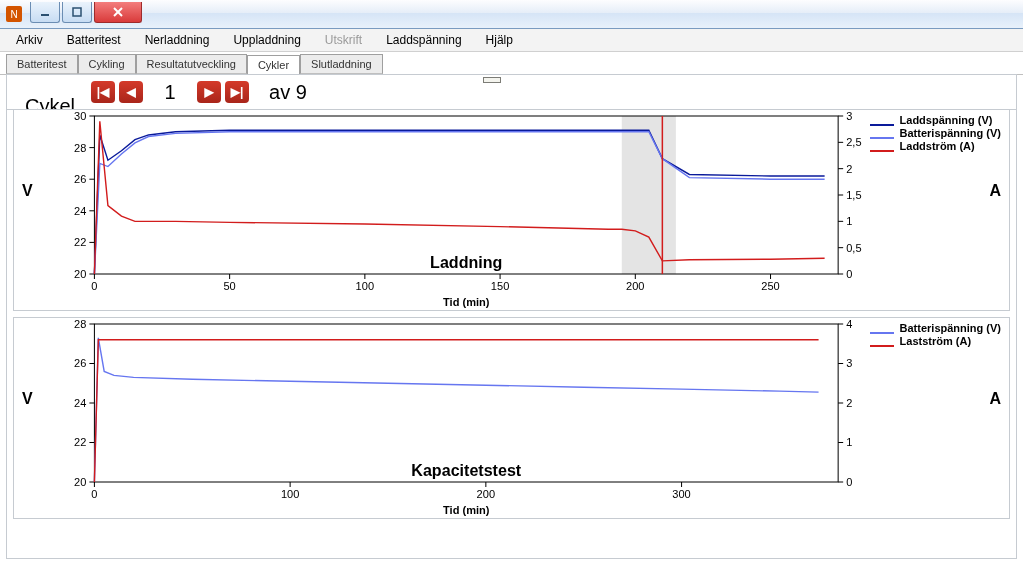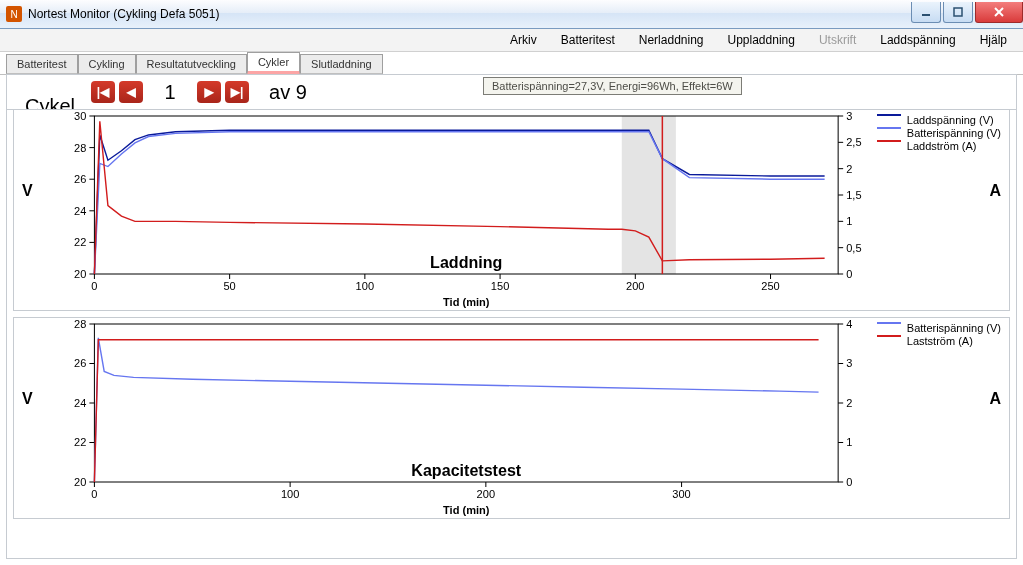--- a/index.html
+++ b/index.html
@@ -5,54 +5,53 @@
   html,body{margin:0;padding:0;background:#5a7aa0;font-family:"Segoe UI",Tahoma,Arial,sans-serif;font-size:12px;color:#000;}
   .window{position:relative;width:1023px;height:565px;margin:0 auto;background:#fff;}
   
   .titlebar{height:28px;background:linear-gradient(to bottom,#fdfdff 0%,#e6eef8 45%,#d5e4f6 46%,#e8f1fb 100%);border-bottom:1px solid #7a9bc0;display:flex;align-items:center;padding:0 0 0 6px;}
   .titlebar .icon{width:16px;height:16px;margin-right:6px;background:#d35400;border-radius:2px;display:flex;align-items:center;justify-content:center;font-size:10px;color:#fff;}
   .titlebar .title{flex:1;color:#000;}
   .winbtns{display:flex;height:20px;margin-top:-4px;}
   .winbtn{width:28px;height:20px;margin-left:2px;border:1px solid #6b8db3;border-top:none;border-radius:0 0 3px 3px;background:linear-gradient(to bottom,#eaf3fc,#c7dcf3);display:flex;align-items:center;justify-content:center;color:#2b5070;}
   .winbtn.close{width:46px;background:linear-gradient(to bottom,#f37d7d,#d93b3b);color:#fff;border-color:#9d2b2b;}
   
-  .menubar{height:22px;background:#f3f3f3;display:flex;align-items:center;padding:0 4px;border-bottom:1px solid #d0d0d0;justify-content:flex-end;}
+  .menubar{height:22px;background:#f3f3f3;display:flex;align-items:center;padding:0 4px;border-bottom:1px solid #d0d0d0;}
   .menubar .mi{padding:2px 12px;cursor:default;}
   .menubar .mi.disabled{color:#9a9a9a;}
   
   .tabstrip{height:22px;background:#fff;border-bottom:1px solid #bfbfbf;display:flex;align-items:flex-end;padding-left:6px;}
   .tab{padding:3px 10px;border:1px solid #9f9f9f;border-bottom:1px solid #bfbfbf;background:#ececec;color:#333;margin-right:0px;font-size:11px;}
-  .tab.active{background:#fff;border-bottom:4px solid #fca5a5;position:relative;top:1px;}
+  .tab.active{background:#fff;border-bottom:1px solid #fca5a5;position:relative;top:1px;}
   
   .content{position:absolute;left:6px;right:6px;top:74px;bottom:6px;border:1px solid #c6cbd1;overflow:hidden;background:#fff;}
   .pager{height:34px;border-bottom:1px solid #c6cbd1;display:flex;align-items:center;padding:0 18px;}
   .pager .lbl{font-size:20px;margin-right:14px;margin-top:29px;}
   .pagebtn{width:24px;height:22px;background:linear-gradient(to bottom,#d43a2a,#a9251a);border-radius:4px;display:flex;align-items:center;justify-content:center;color:#fff;margin:0 2px;font-size:12px;font-weight:bold;}
   .pager .num{width:42px;text-align:center;font-size:20px;margin:0 4px;}
   .pager .of{font-size:20px;margin-left:18px;}
   .chartzone{position:absolute;left:0;right:0;top:34px;bottom:0;padding:6px;}
   .panel{border:1px solid #c6cbd1;background:#fff;position:absolute;left:6px;right:6px;}
   .panel.top{top:0;height:200px;}
   .panel.bottom{top:208px;height:200px;}
   .axis-text{font-size:11px;fill:#000;}
   .axis-v{font-size:16px;font-weight:bold;}
   
   .tooltip{position:absolute;left:476px;top:2px;background:#f4f4ee;border:1px solid #7c7c76;padding:2px 8px;font-size:11px;color:#4d4d47;white-space:nowrap;}
   .legend{position:absolute;right:8px;top:4px;font-size:11px;}
-  .legend .lrow{display:flex;align-items:flex-start;margin-bottom:1px;}
+  .legend .lrow{display:flex;align-items:flex-end;margin-bottom:1px;font-weight:bold;}
   .legend .sw{width:24px;height:0;border-top:2px solid;margin-right:6px;}
 </style>
 </head>
 <body>
 
 <div class="window">
 
   <div class="titlebar">
     <div class="icon">N</div>
-    <div class="title">Nortest Monitor (Cykling Defa 5051)</div>
     <div class="winbtns">
       <div class="winbtn">
           <svg width="12" height="12">
             <line x1="2" y1="9" x2="10" y2="9" stroke="#2b5070" stroke-width="2"></line>
           </svg>
         </div>
       <div class="winbtn">
           <svg width="12" height="12">
             <rect x="2" y="2" width="8" height="8" fill="none" stroke="#2b5070" stroke-width="1.5"></rect>
           </svg>
@@ -96,21 +95,20 @@
       <span class="num">1</span>
       <div class="pagebtn">
           <span>▶</span>
         </div>
       <div class="pagebtn">
           <span>▶|</span>
         </div>
       <span class="of"><span>av</span> <span>9</span></span>
 
       <div class="tooltip">
-        <div>Batterispänning=27,3V, Energi=96Wh, Effekt=6W</div>
       </div>
     </div>
 
     <div class="chartzone">
       <div class="panel top">
         <svg id="svg-top" width="100%" height="100%" viewBox="0 0 990 200" preserveAspectRatio="none">
             <rect x="604.7272727272727" y="6" width="53.81818181818187" height="158" fill="#e4e4e4"></rect>
             <rect x="80" y="6" width="740" height="158" fill="none" stroke="#000" stroke-width="1"></rect>
             <line x1="80" y1="164" x2="80" y2="169" stroke="#000"></line>
             <text class="axis-text" x="80" y="180" text-anchor="middle">0</text>

